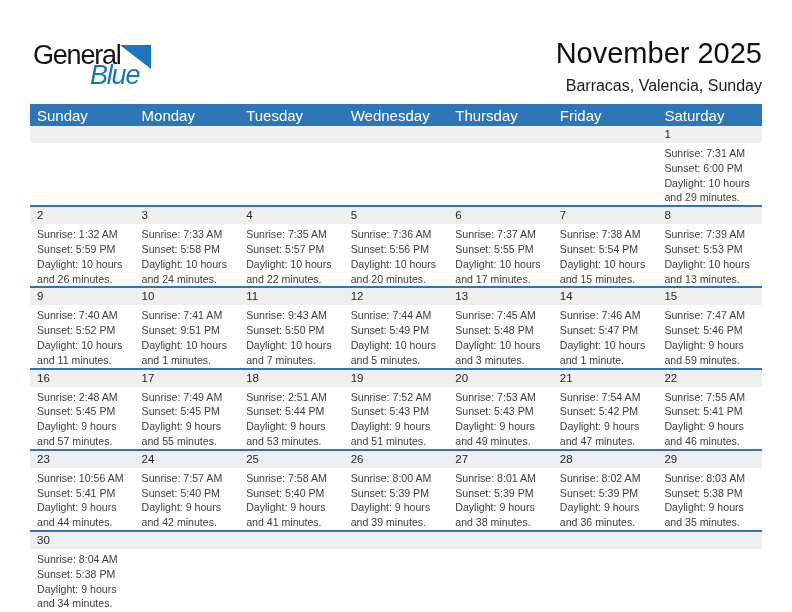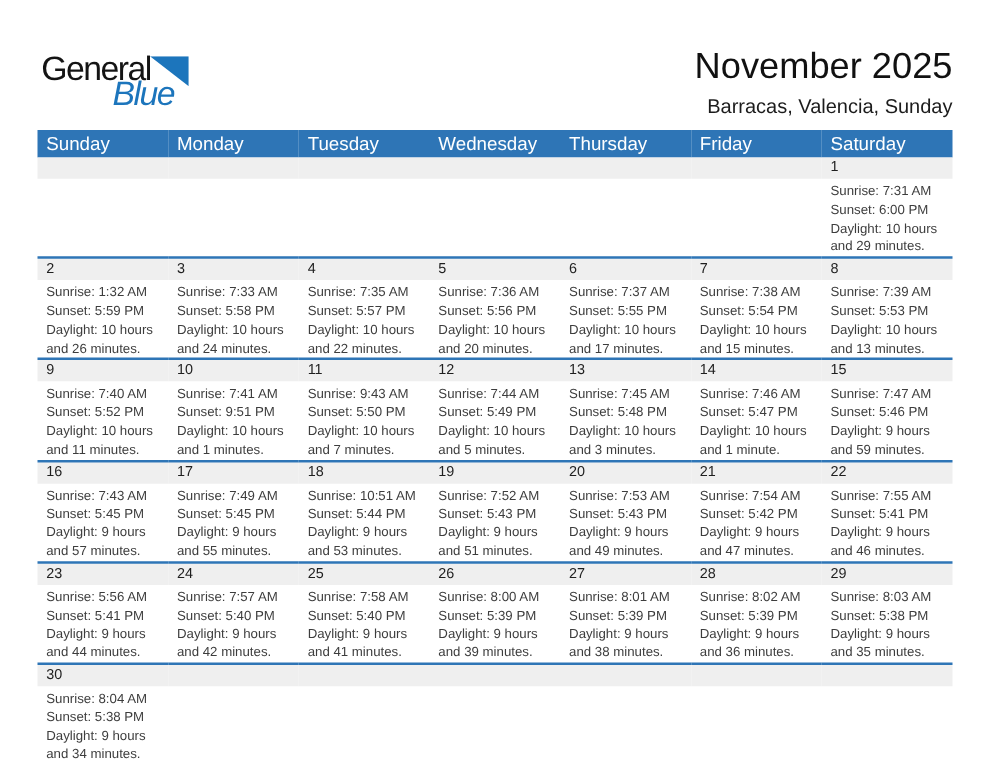--- a/index.html
+++ b/index.html
@@ -210,37 +210,37 @@
             <div class="info-line">Sunrise: 7:47 AM</div>
             <div class="info-line">Sunset: 5:46 PM</div>
             <div class="info-line">Daylight: 9 hours and 59 minutes.</div>
           </div>
         </td>
       </tr>
       <tr>
         <td>
           <div class="day-strip">16</div>
           <div class="day-info">
-            <div class="info-line">Sunrise: 7:43 AM</div>
+            <div class="info-line">Sunrise: 2:48 AM</div>
             <div class="info-line">Sunset: 5:45 PM</div>
             <div class="info-line">Daylight: 9 hours and 57 minutes.</div>
           </div>
         </td>
         <td>
           <div class="day-strip">17</div>
           <div class="day-info">
             <div class="info-line">Sunrise: 7:49 AM</div>
             <div class="info-line">Sunset: 5:45 PM</div>
             <div class="info-line">Daylight: 9 hours and 55 minutes.</div>
           </div>
         </td>
         <td>
           <div class="day-strip">18</div>
           <div class="day-info">
-            <div class="info-line">Sunrise: 10:51 AM</div>
+            <div class="info-line">Sunrise: 2:51 AM</div>
             <div class="info-line">Sunset: 5:44 PM</div>
             <div class="info-line">Daylight: 9 hours and 53 minutes.</div>
           </div>
         </td>
         <td>
           <div class="day-strip">19</div>
           <div class="day-info">
             <div class="info-line">Sunrise: 7:52 AM</div>
             <div class="info-line">Sunset: 5:43 PM</div>
             <div class="info-line">Daylight: 9 hours and 51 minutes.</div>
@@ -268,21 +268,21 @@
             <div class="info-line">Sunrise: 7:55 AM</div>
             <div class="info-line">Sunset: 5:41 PM</div>
             <div class="info-line">Daylight: 9 hours and 46 minutes.</div>
           </div>
         </td>
       </tr>
       <tr>
         <td>
           <div class="day-strip">23</div>
           <div class="day-info">
-            <div class="info-line">Sunrise: 5:56 AM</div>
+            <div class="info-line">Sunrise: 10:56 AM</div>
             <div class="info-line">Sunset: 5:41 PM</div>
             <div class="info-line">Daylight: 9 hours and 44 minutes.</div>
           </div>
         </td>
         <td>
           <div class="day-strip">24</div>
           <div class="day-info">
             <div class="info-line">Sunrise: 7:57 AM</div>
             <div class="info-line">Sunset: 5:40 PM</div>
             <div class="info-line">Daylight: 9 hours and 42 minutes.</div>

